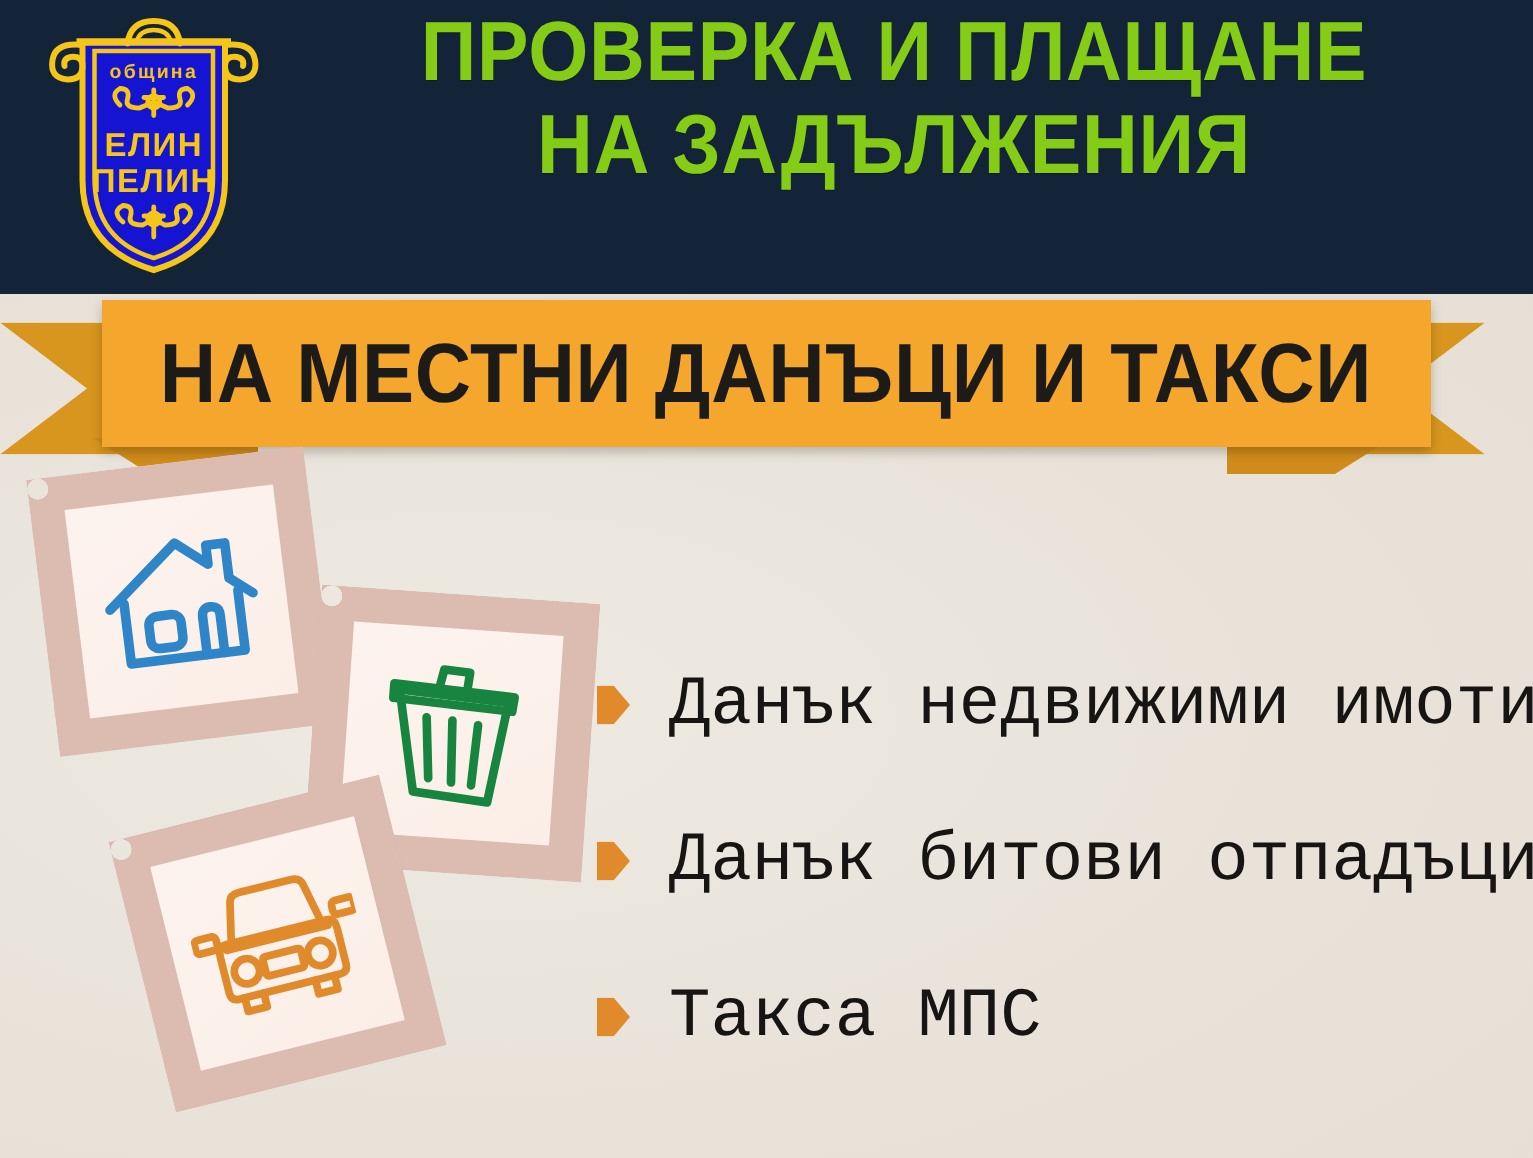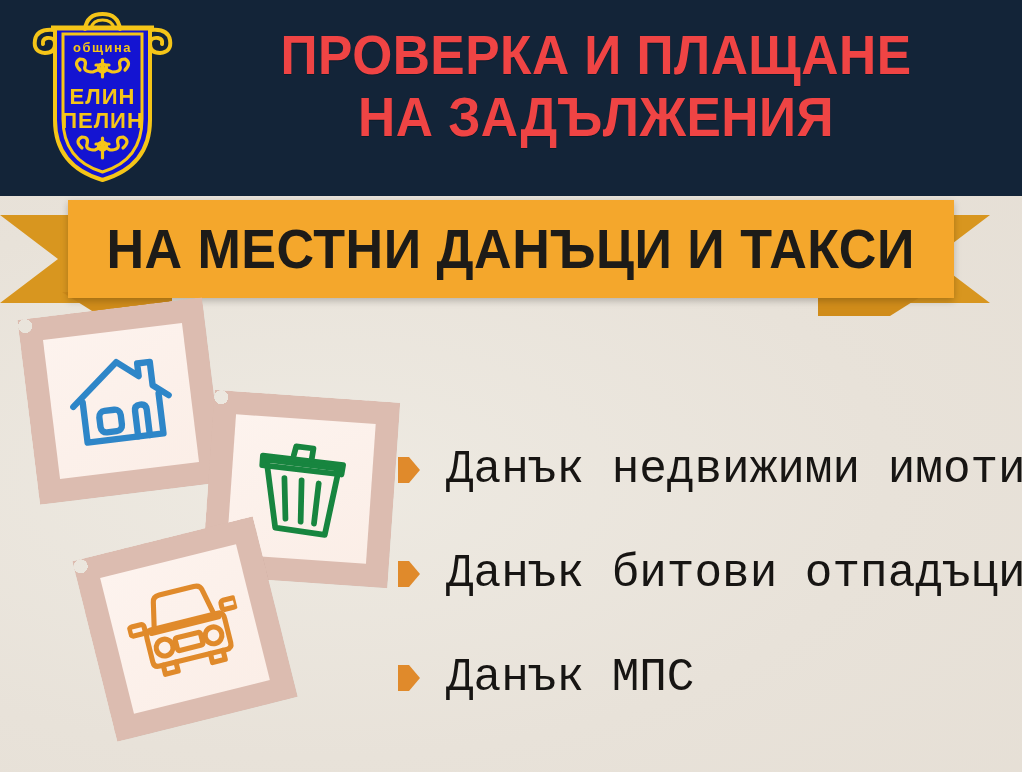--- a/index.html
+++ b/index.html
@@ -22,23 +22,23 @@
   
   .header{
     position:absolute;left:0;top:0;width:1022px;height:196px;
     background:#132438;
     box-sizing:border-box;
   }
   .crest{
     position:absolute;left:25px;top:8px;width:155px;height:178px;
   }
   .header-titles{
-    position:absolute;left:186px;top:24px;width:820px;
+    position:absolute;left:186px;top:3px;width:820px;
     text-align:center;
-    color:#ef4444;
+    color:#84cc16;
   }
   .title-line{
     font-family:"Liberation Sans", sans-serif;
     font-weight:700;
     font-size:56px;
     line-height:62px;
     letter-spacing:0.5px;
     transform:scaleX(0.92);
     transform-origin:center;
     white-space:nowrap;
@@ -251,17 +251,17 @@
     <li class="bullet-row">
       <span class="bullet-marker"></span>
       <span class="bullet-text">Данък недвижими имоти</span>
     </li>
     <li class="bullet-row">
       <span class="bullet-marker"></span>
       <span class="bullet-text">Данък битови отпадъци</span>
     </li>
     <li class="bullet-row">
       <span class="bullet-marker"></span>
-      <span class="bullet-text">Данък МПС</span>
+      <span class="bullet-text">Такса МПС</span>
     </li>
   </ul>
 
 </div>
 
 </body></html>

